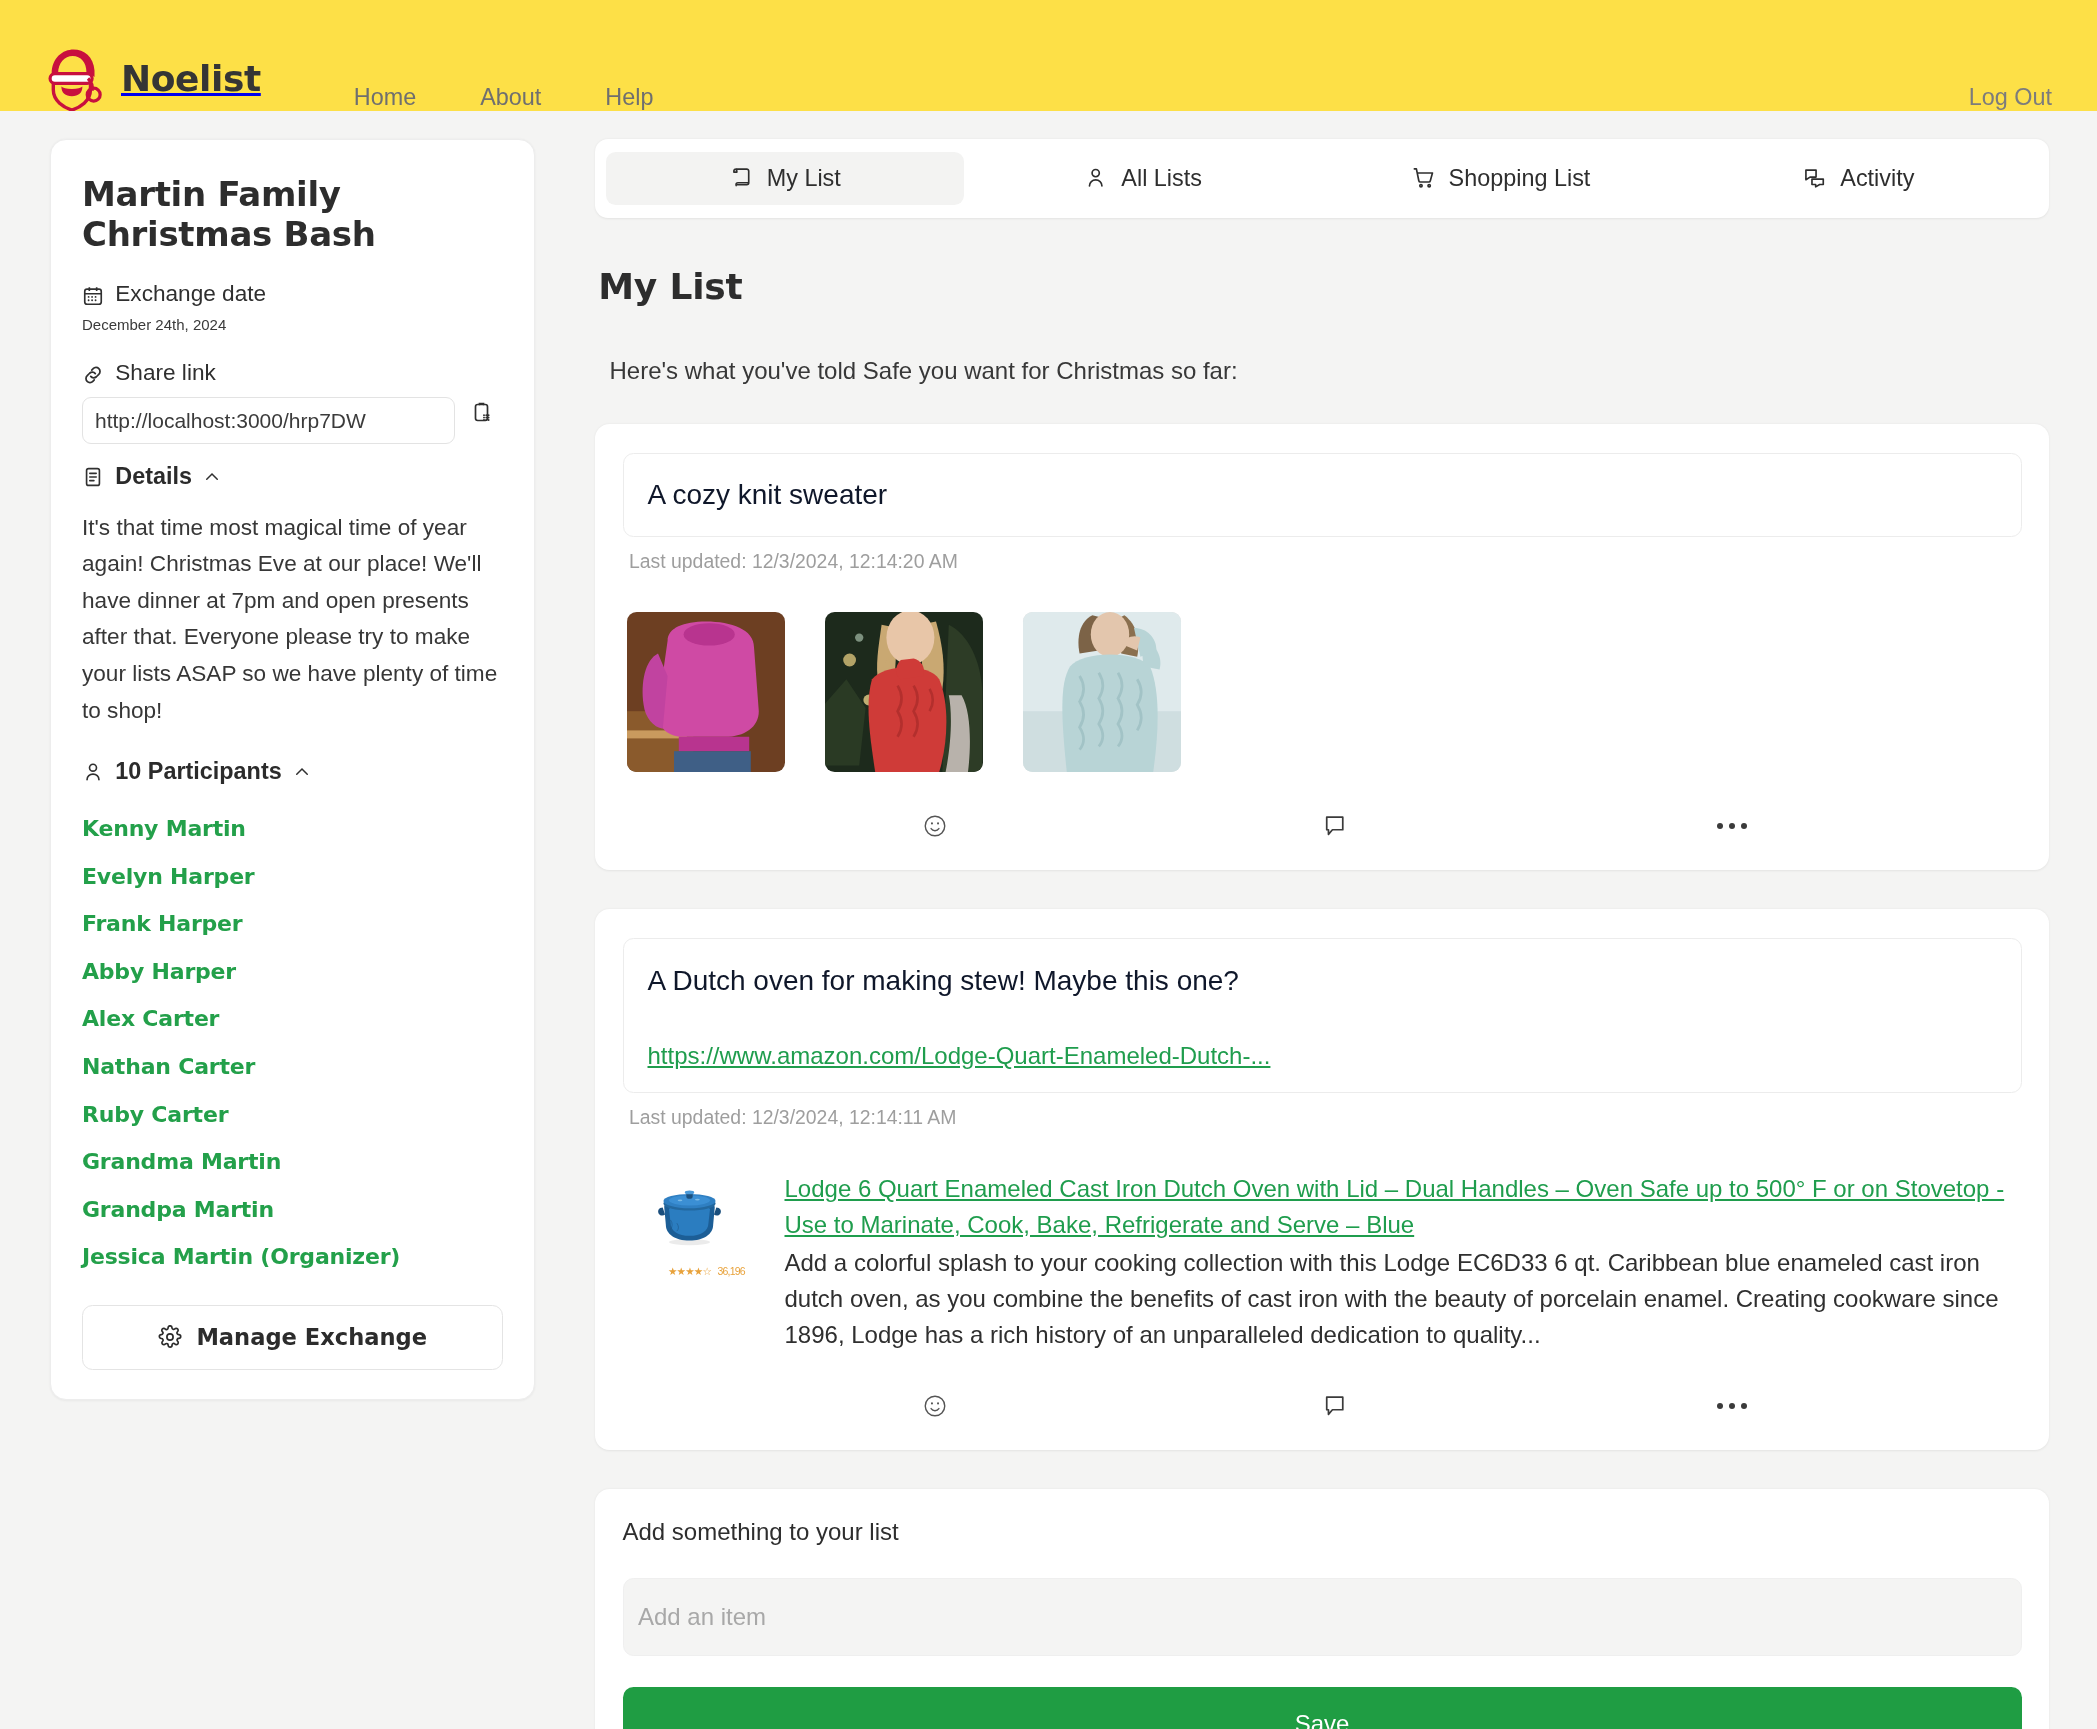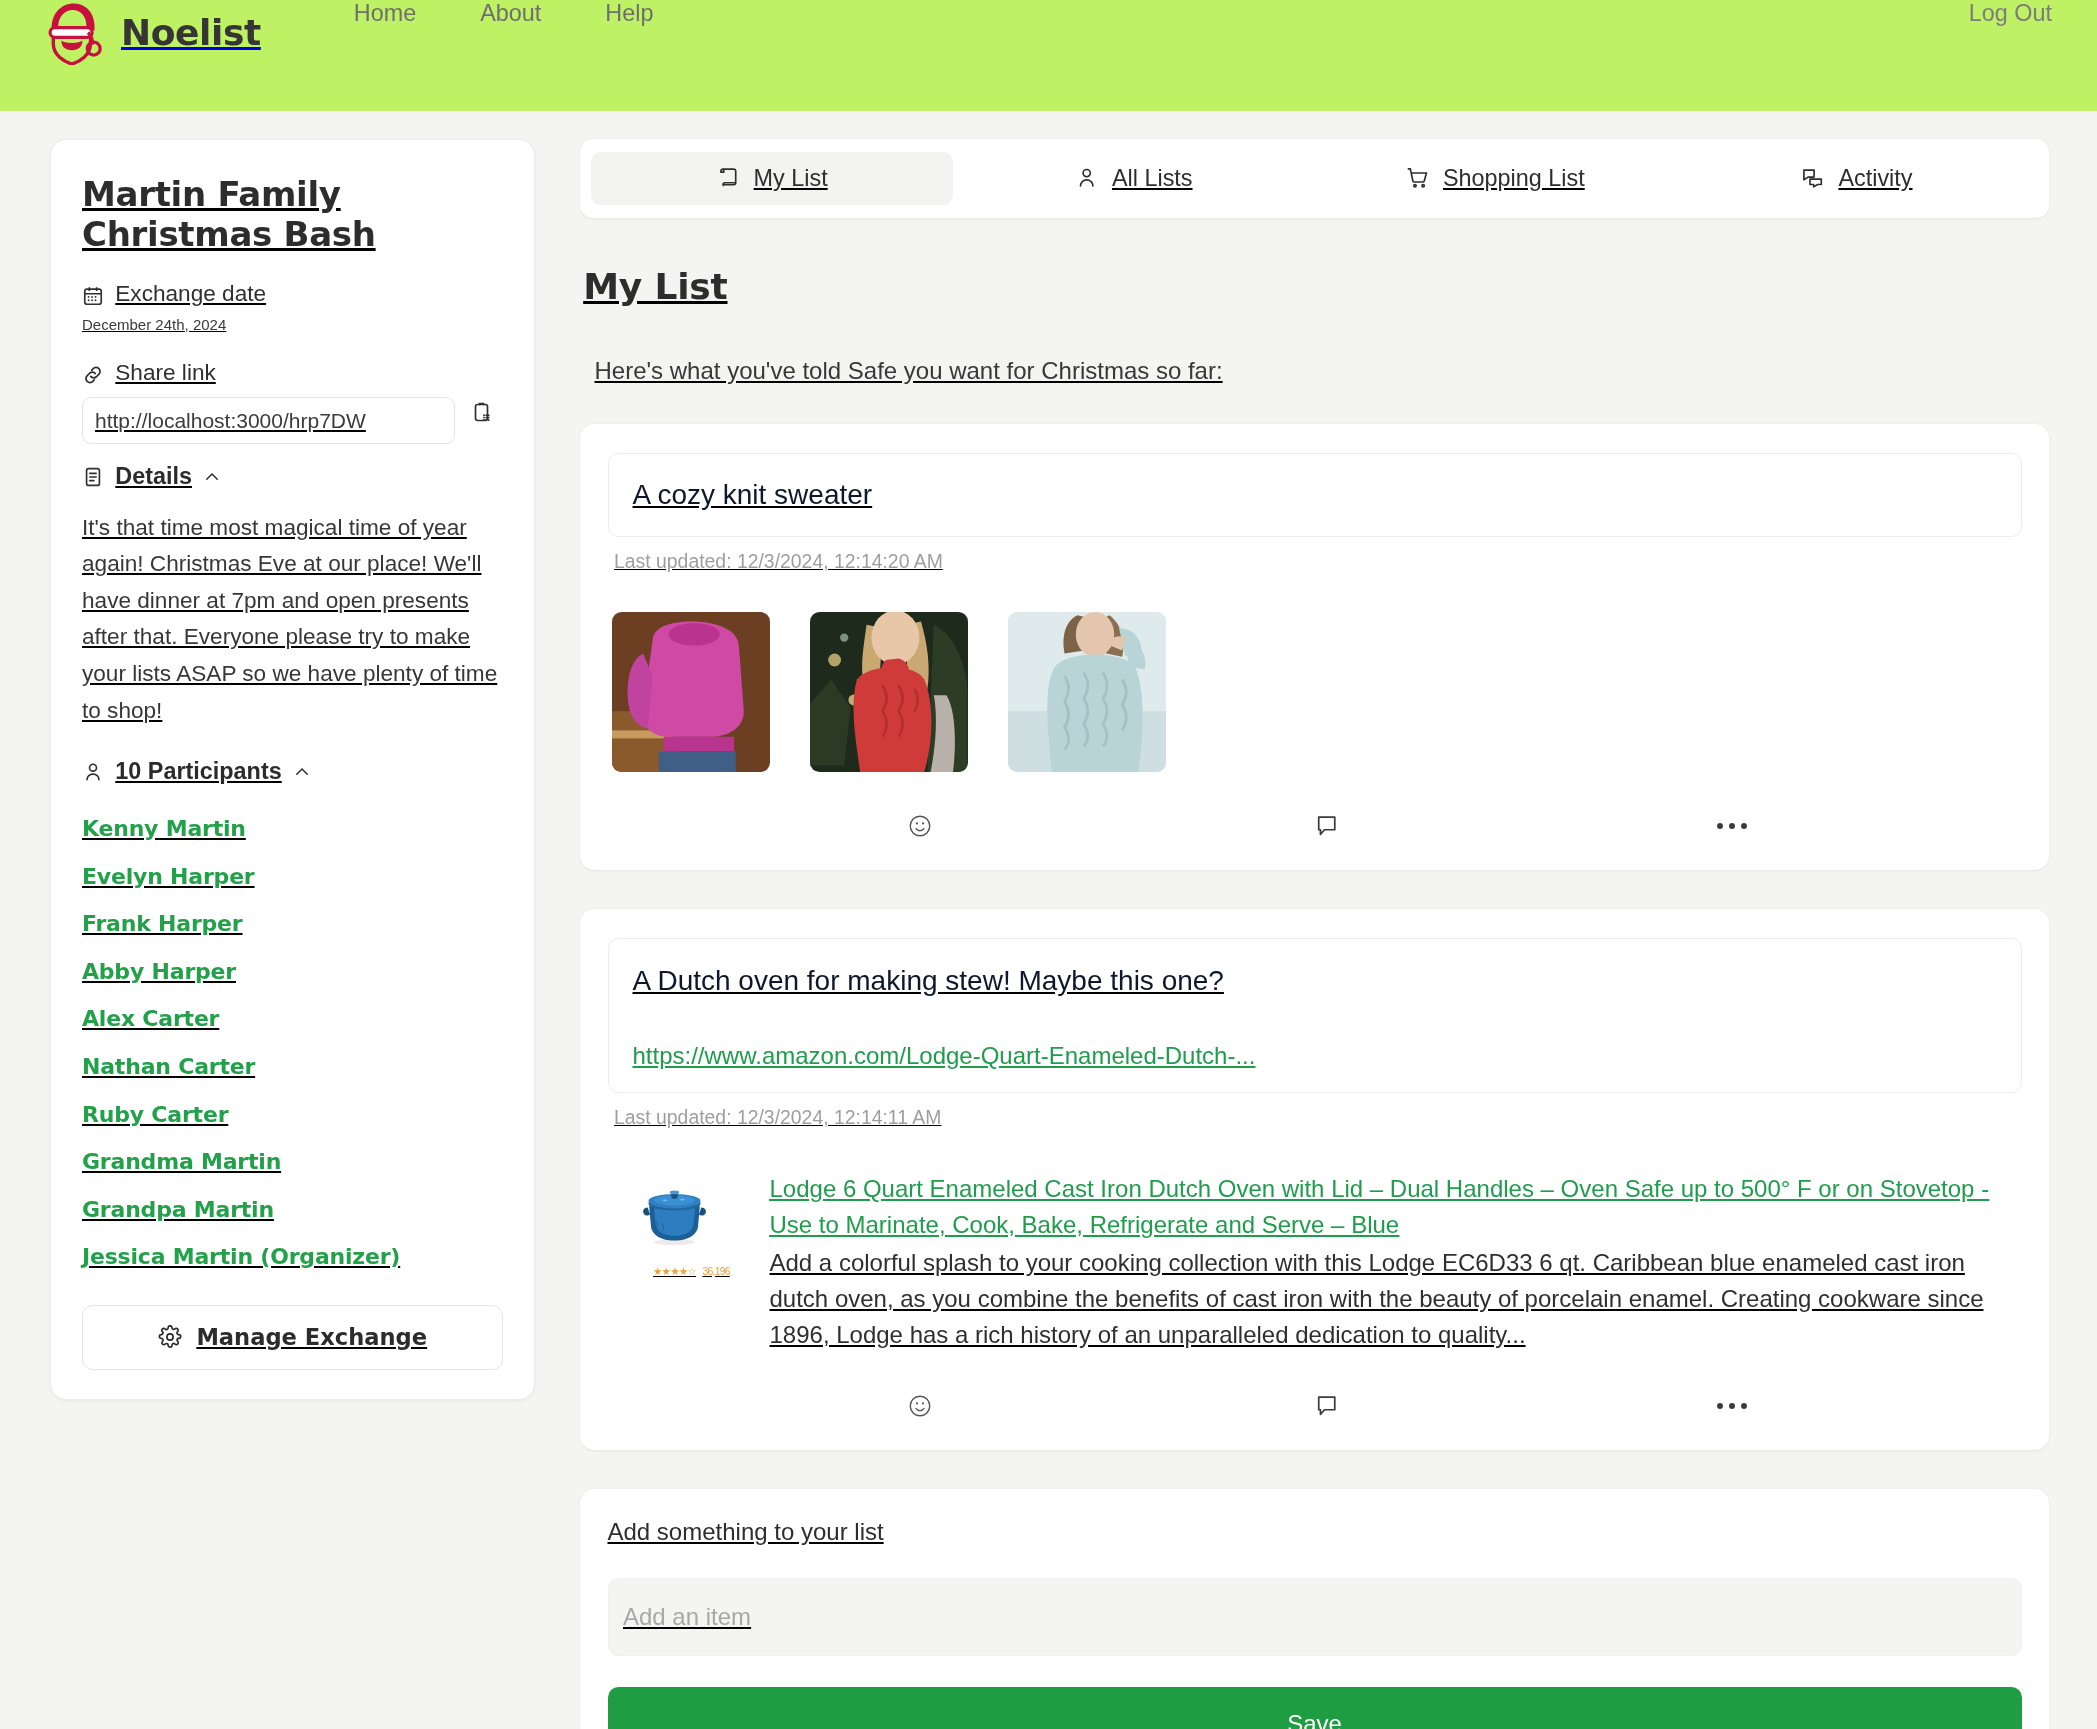--- a/index.html
+++ b/index.html
@@ -9,23 +9,23 @@
     height: 1729px;
     overflow: hidden;
     background: #f4f4f3;
     font-family: "Liberation Sans", sans-serif;
     -webkit-font-smoothing: antialiased;
   }
 
   
   .topbar {
     height: 111px;
-    background: #bef264;
-    display: flex;
-    align-items: flex-start;
+    background: #fde047;
+    display: flex;
+    align-items: flex-end;
     padding: 0 45px 0 42px;
     position: relative;
     z-index: 5;
   }
   .brand { display: flex; align-items: center; gap: 16px; }
   .brand-mark { width: 63px; height: 65px; display: block; }
   .brand-name {
     font-size: 36px;
     font-weight: 700;
     color: #353535;
@@ -46,23 +46,22 @@
     color: #7c7c7c;
     text-decoration: none;
     white-space: nowrap;
   }
 
   
   .page {
     display: flex;
     align-items: flex-start;
     padding: 27.5px 48px 0 50px;
-    gap: 0;
+    gap: 15px;
     height: calc(1729px - 111px);
-    text-decoration: underline;
   }
 
   
   .sidebar {
     width: 485px;
     flex: 0 0 485px;
     background: #ffffff;
     border-radius: 16px;
     border: 0.8px solid #ededed;
     box-shadow: 0 0.8px 2.4px rgba(0,0,0,0.05);

